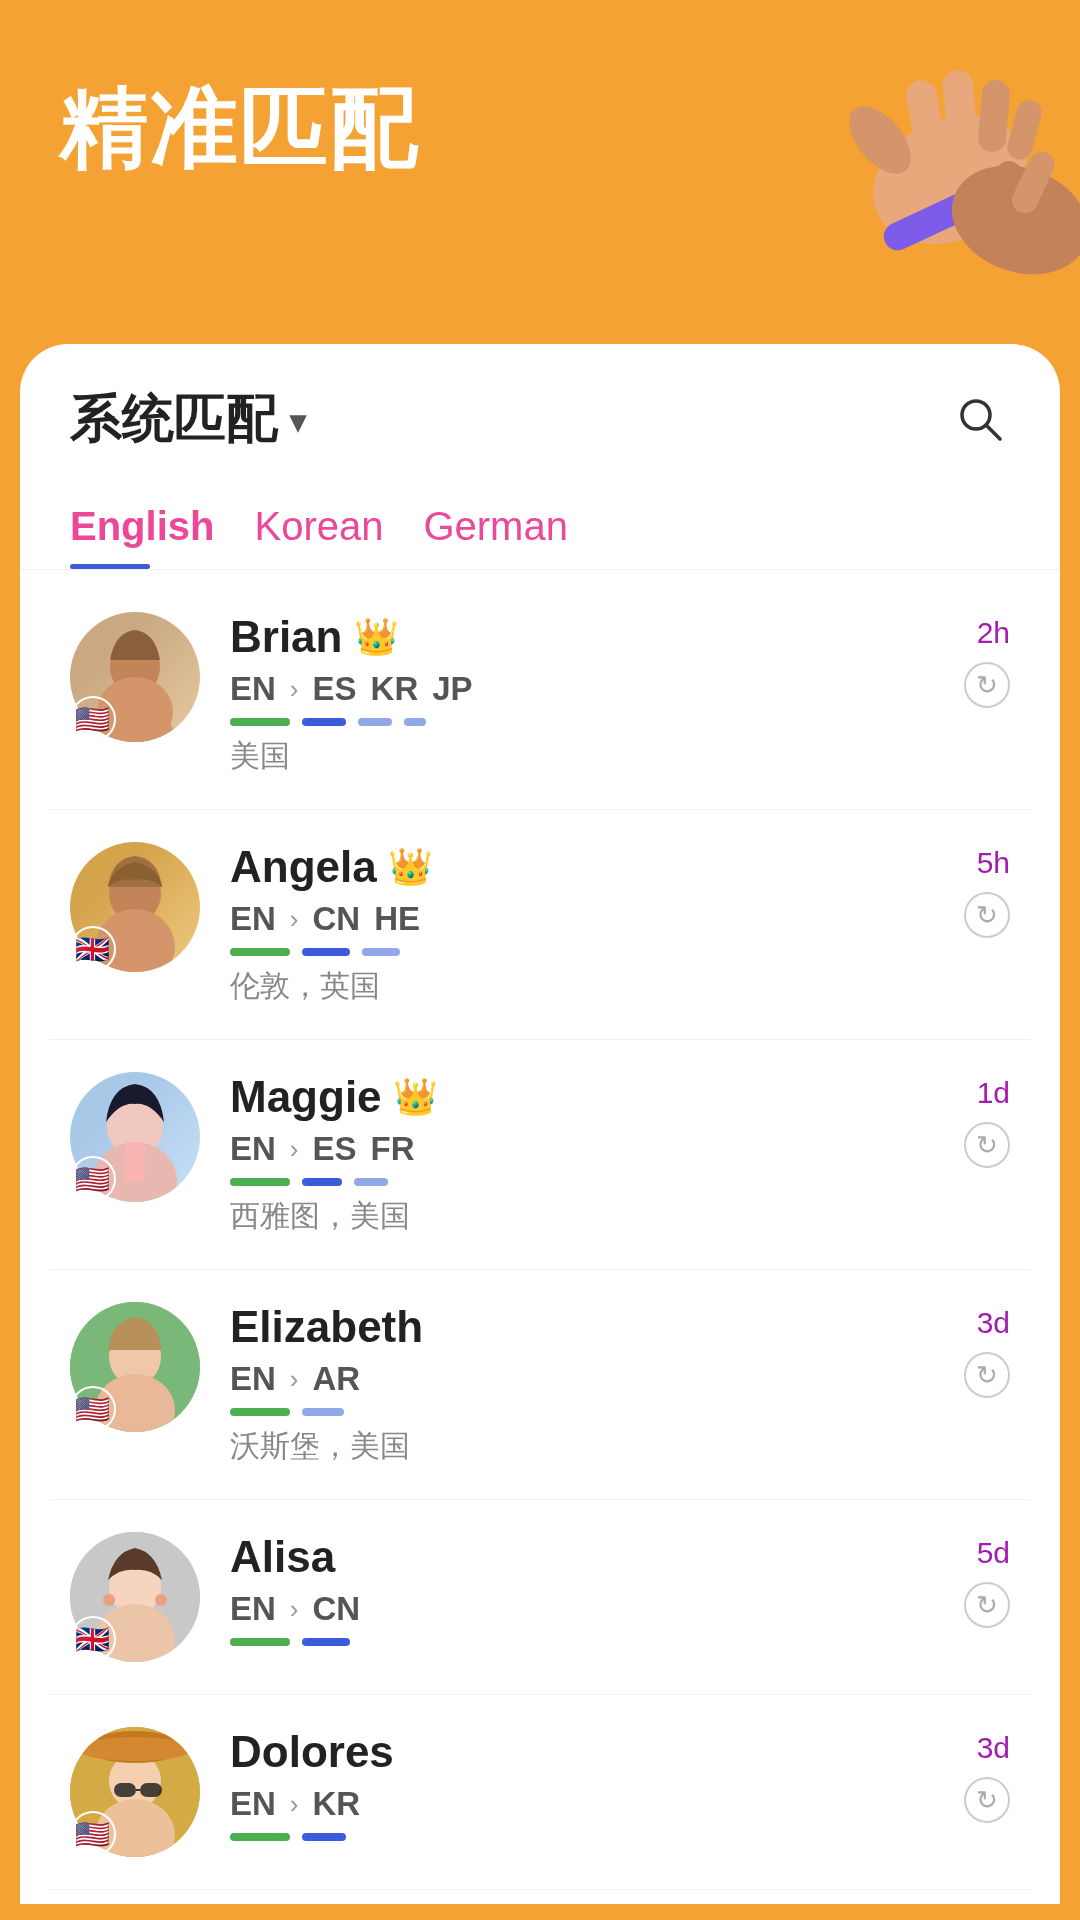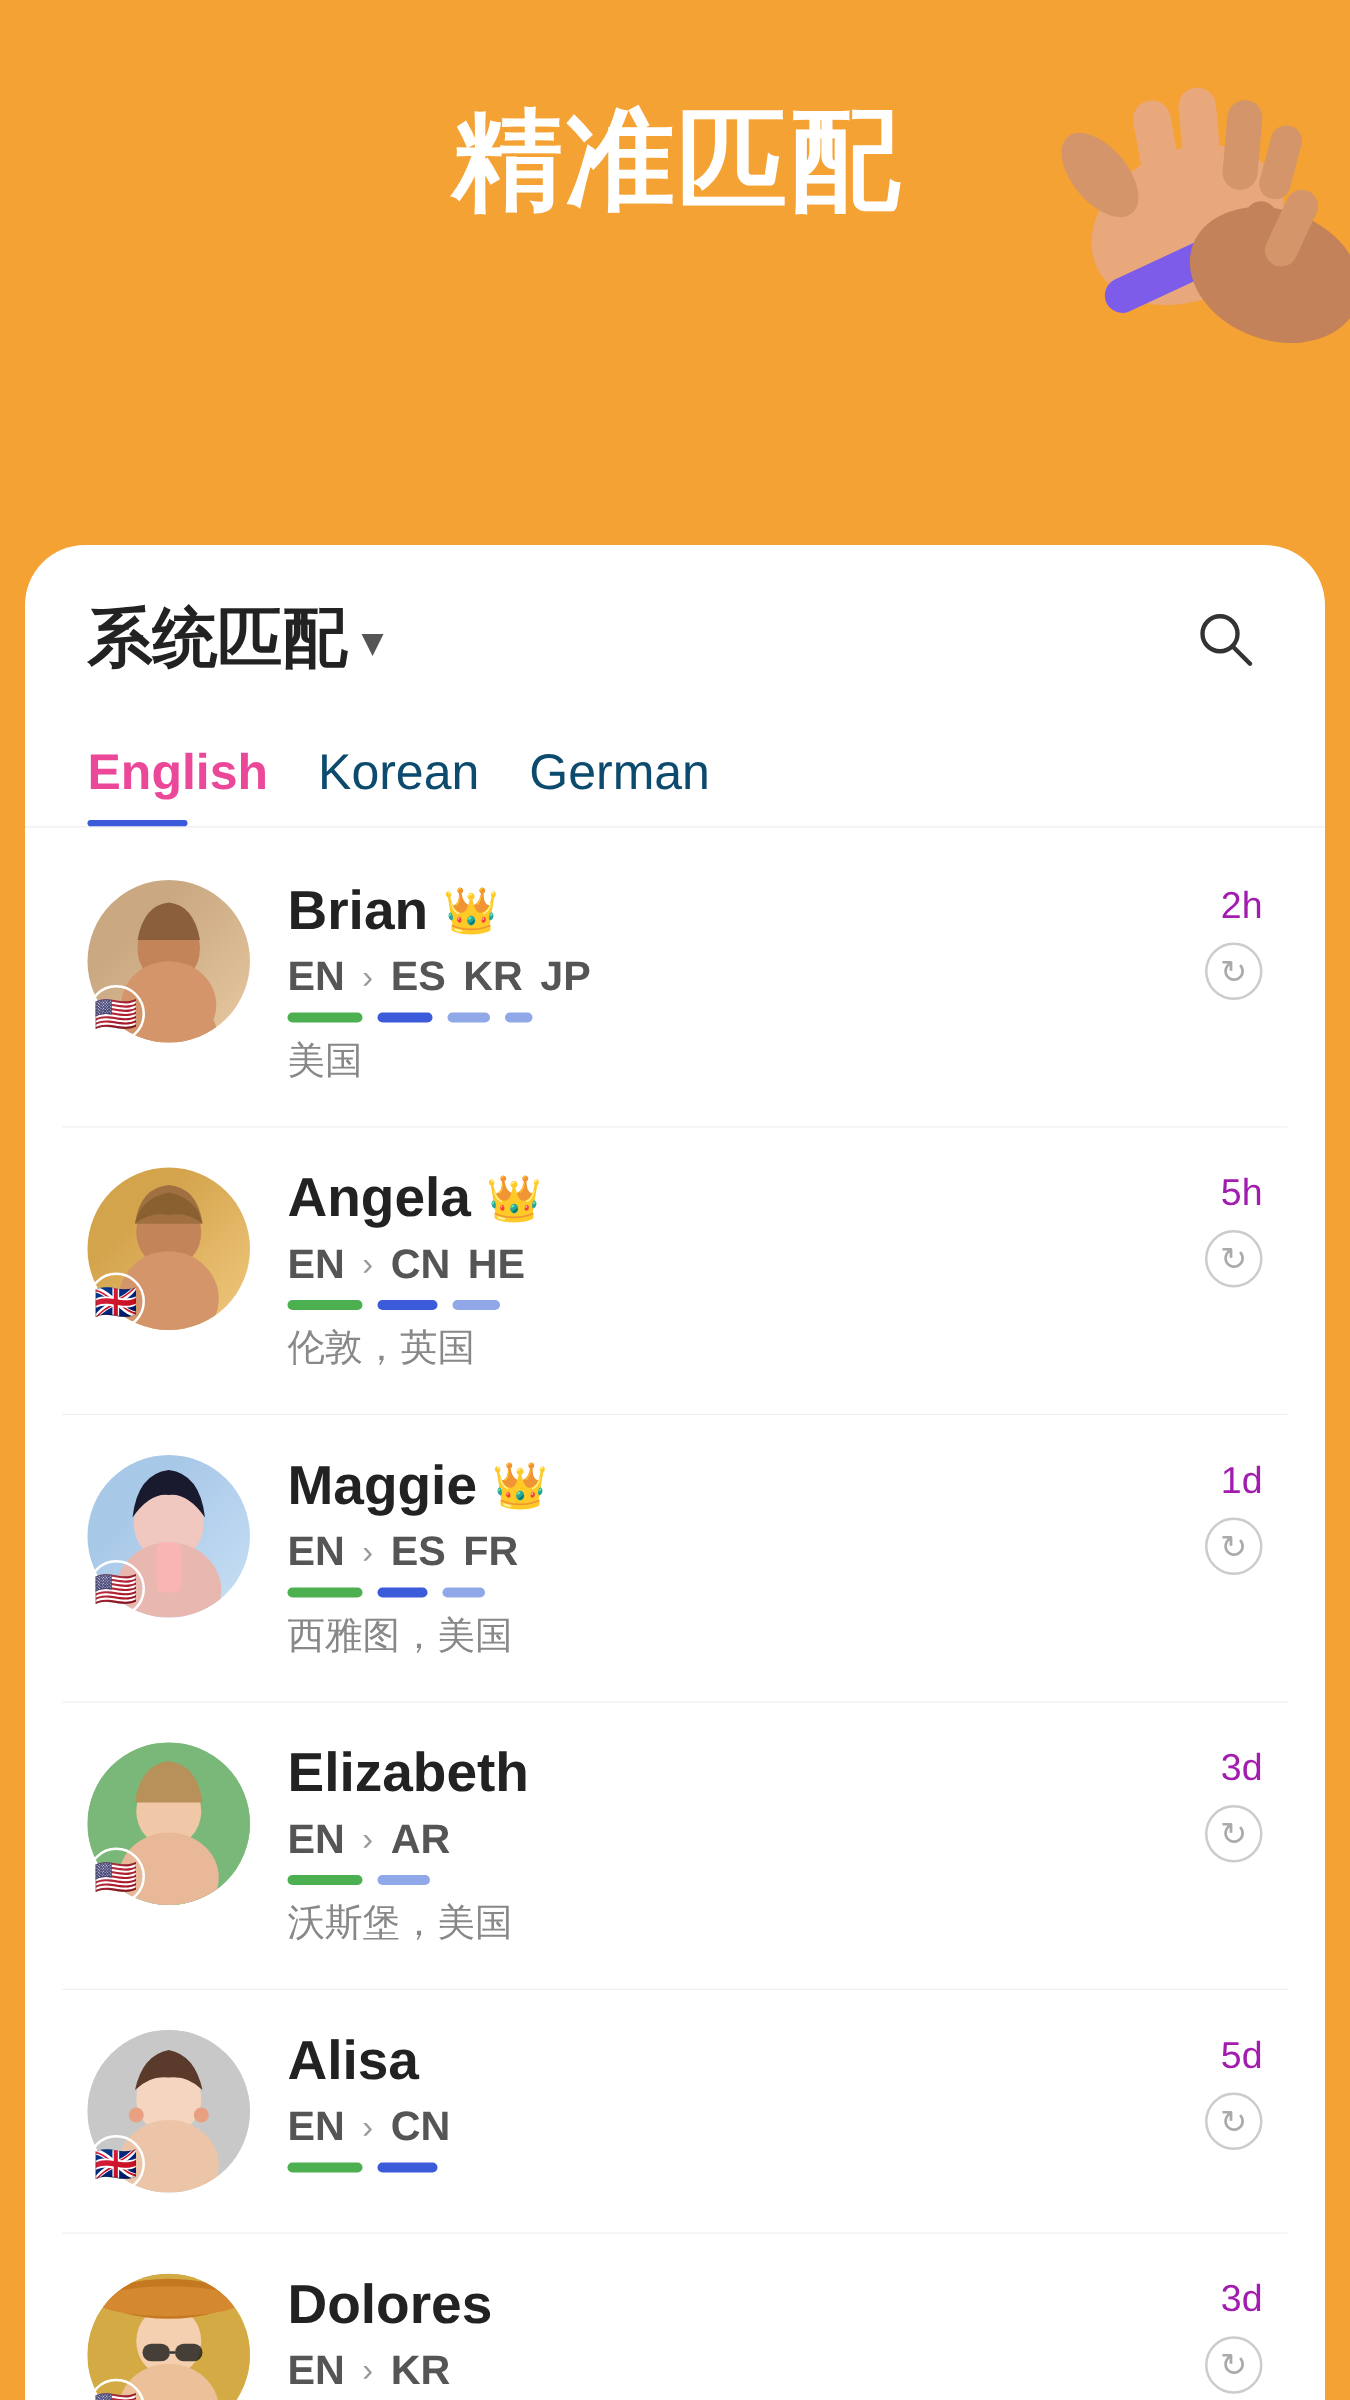--- a/index.html
+++ b/index.html
@@ -10,23 +10,22 @@
       background: #F5A234;
       font-family: -apple-system, BlinkMacSystemFont, 'PingFang SC', 'Hiragino Sans GB', sans-serif;
       overflow-x: hidden;
     }
 
     
     .hero {
       position: relative;
       background: #F5A234;
       padding: 80px 56px 0 60px;
-      height: 436px;
+      height: 344px;
       overflow: hidden;
-      text-align: center;
     }
     .hero-title {
       color: #fff;
       font-size: 88px;
       font-weight: 800;
       line-height: 1.1;
       letter-spacing: 2px;
     }
     .hero-subtitle {
       color: #fff;
@@ -89,21 +88,21 @@
       align-items: center;
       padding: 0 50px;
       border-bottom: 1.5px solid #eee;
       margin-bottom: 10px;
       background: #fff;
       border-radius: 0;
     }
     .lang-tab {
       font-size: 40px;
       font-weight: 500;
-      color: #0c4a6e;
+      color: #ec4899;
       padding: 20px 40px 20px 0;
       cursor: pointer;
       position: relative;
       white-space: nowrap;
     }
     .lang-tab.active {
       color: #ec4899;
       font-weight: 700;
     }
     .lang-tab.active::after {

